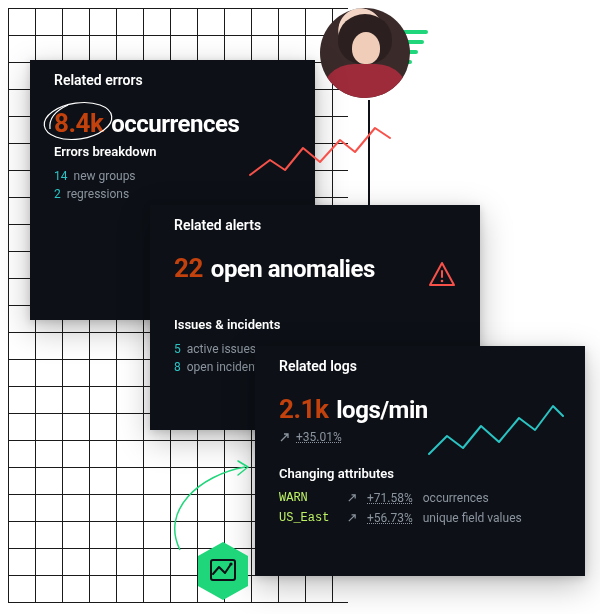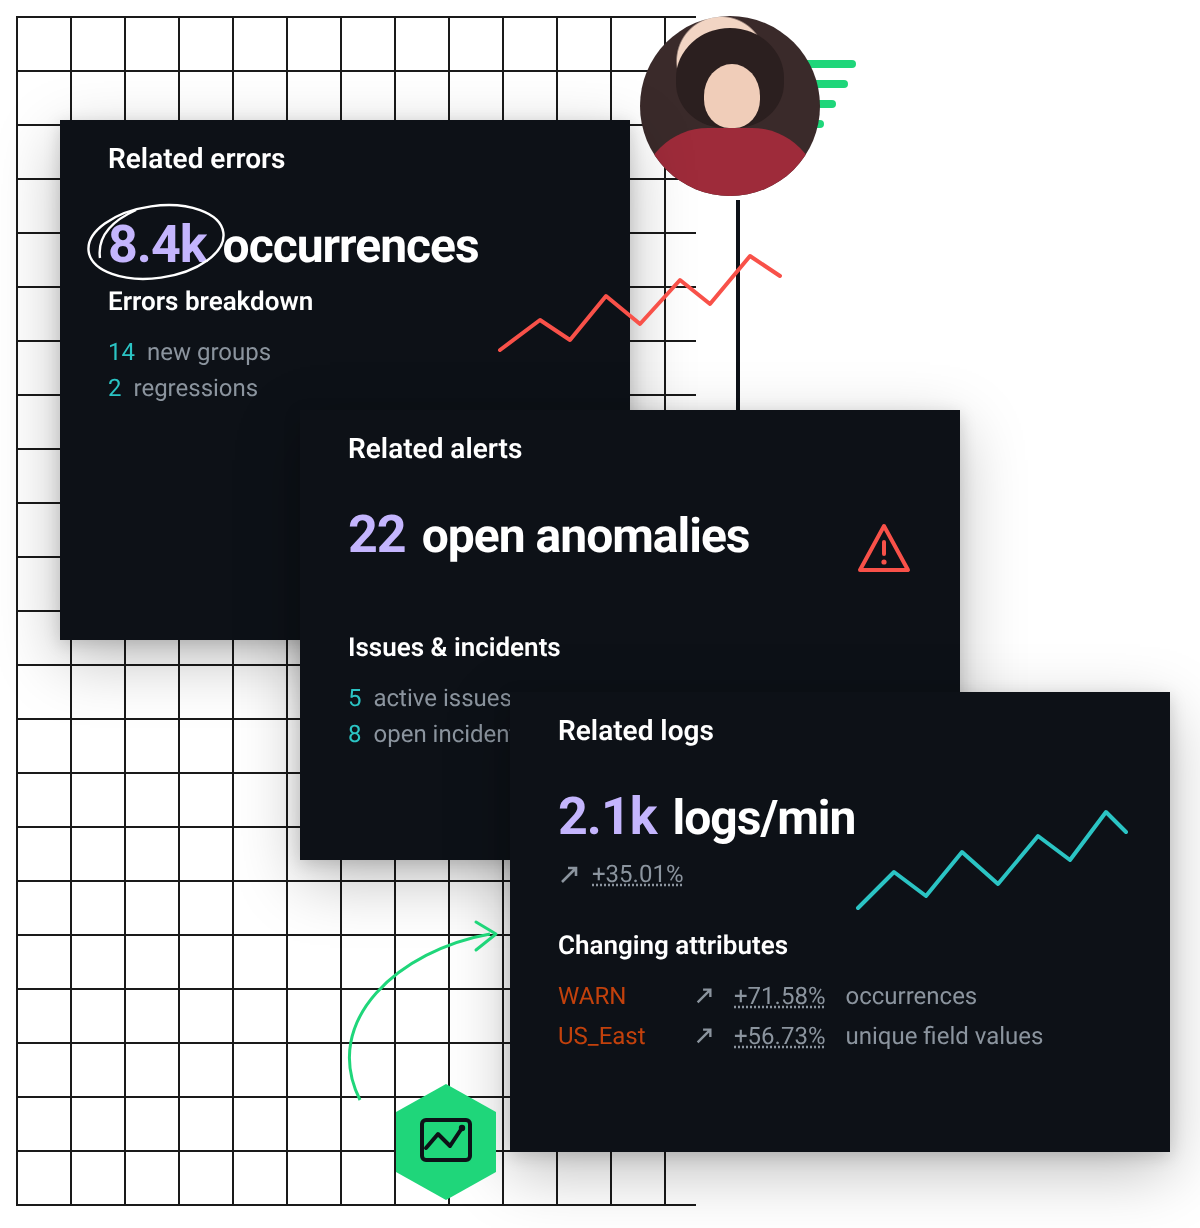--- a/index.html
+++ b/index.html
@@ -42,21 +42,21 @@
   }
   .metric-row {
     display: flex;
     align-items: baseline;
     gap: 8px;
     margin-bottom: 6px;
   }
   .metric-value {
     font-size: 26px;
     font-weight: 700;
-    color: #c4b5fd;
+    color: #c2410c;
     letter-spacing: -0.5px;
   }
   .metric-unit {
     font-size: 24px;
     font-weight: 700;
     color: #ffffff;
     letter-spacing: -0.5px;
   }
   .delta-row {
     display: flex;
@@ -224,21 +224,21 @@
     display:inline-block;
   }
 
   .attr-grid {
     display:flex; flex-direction:column; gap:6px;
   }
   .attr-row {
     display:flex; align-items:center; gap:10px;
     font-size:12px; color:#8b949e;
   }
-  .attr-key { color:#c2410c; width:58px; }
+  .attr-key { color:#bef264; width:58px;font-family:Liberation Mono, monospace; }
   .attr-pct { text-decoration:underline; text-decoration-style:dotted; }
 </style>
 </head>
 <body>
 
 <div class="grid-bg"></div>
 
 <div class="avatar-wrap">
   <svg class="avatar-stripes" viewBox="0 0 70 62">
     <g stroke="#1fd67a" stroke-width="4" stroke-linecap="round">

